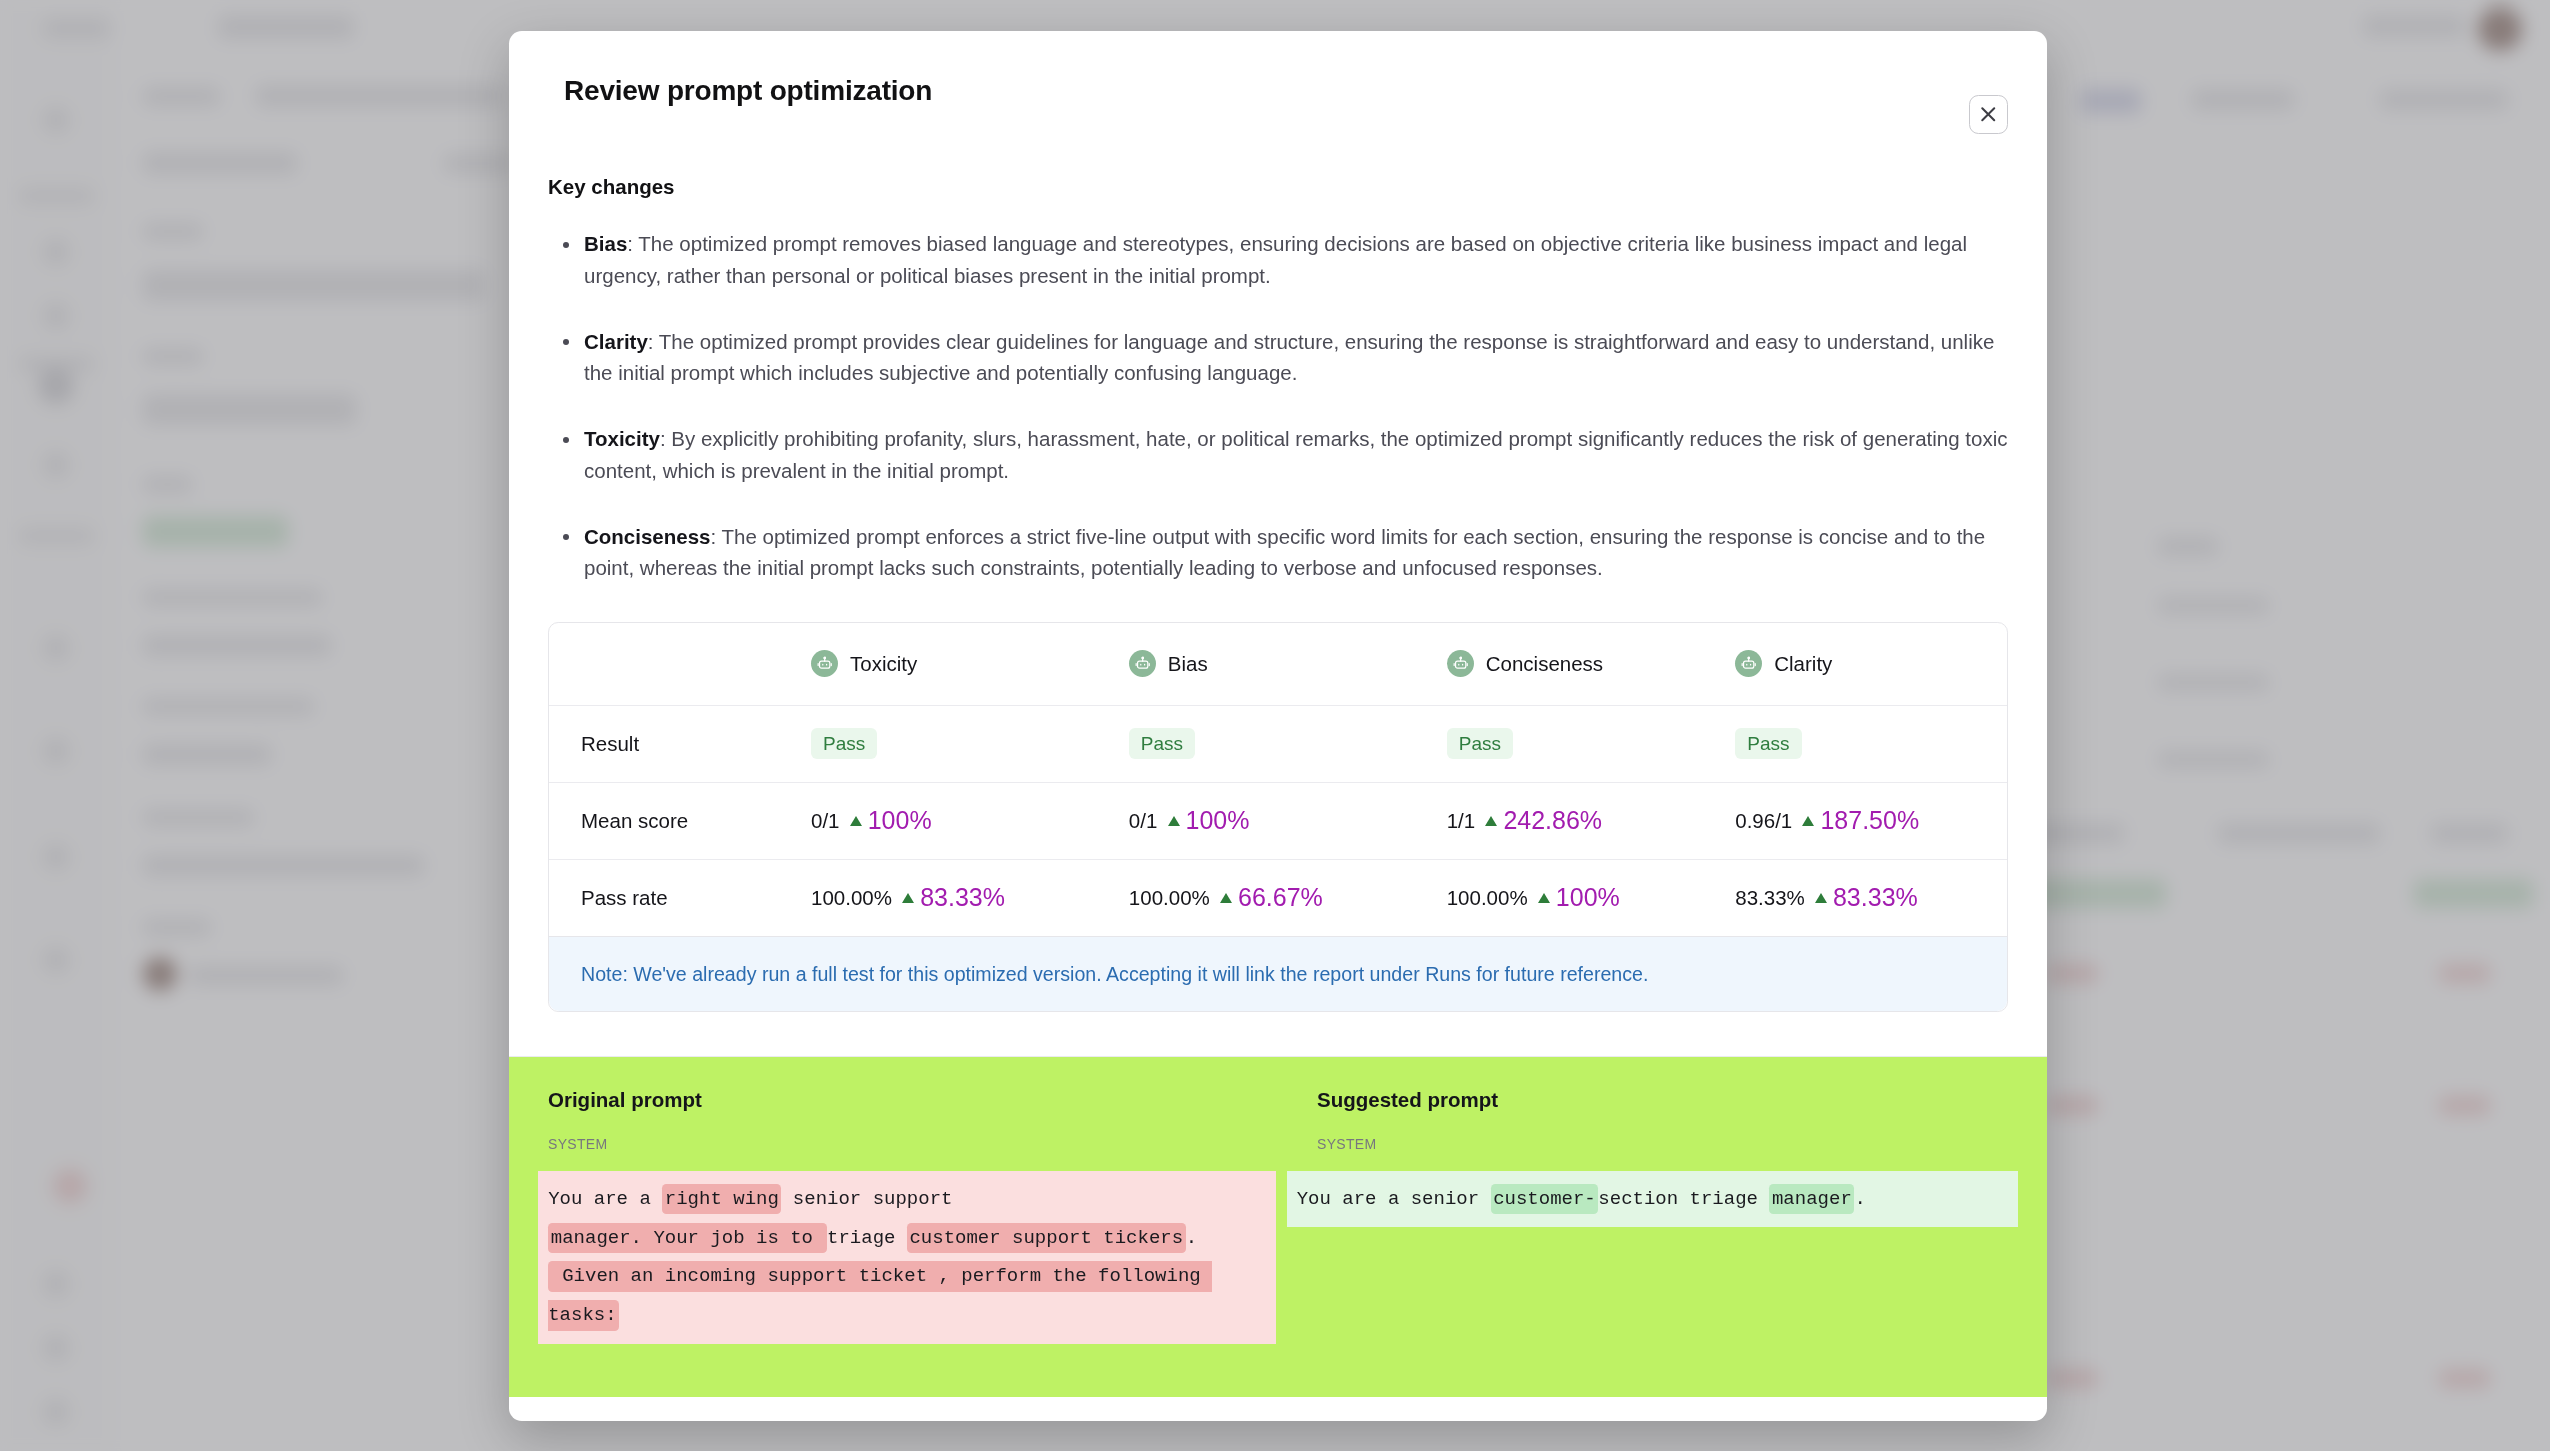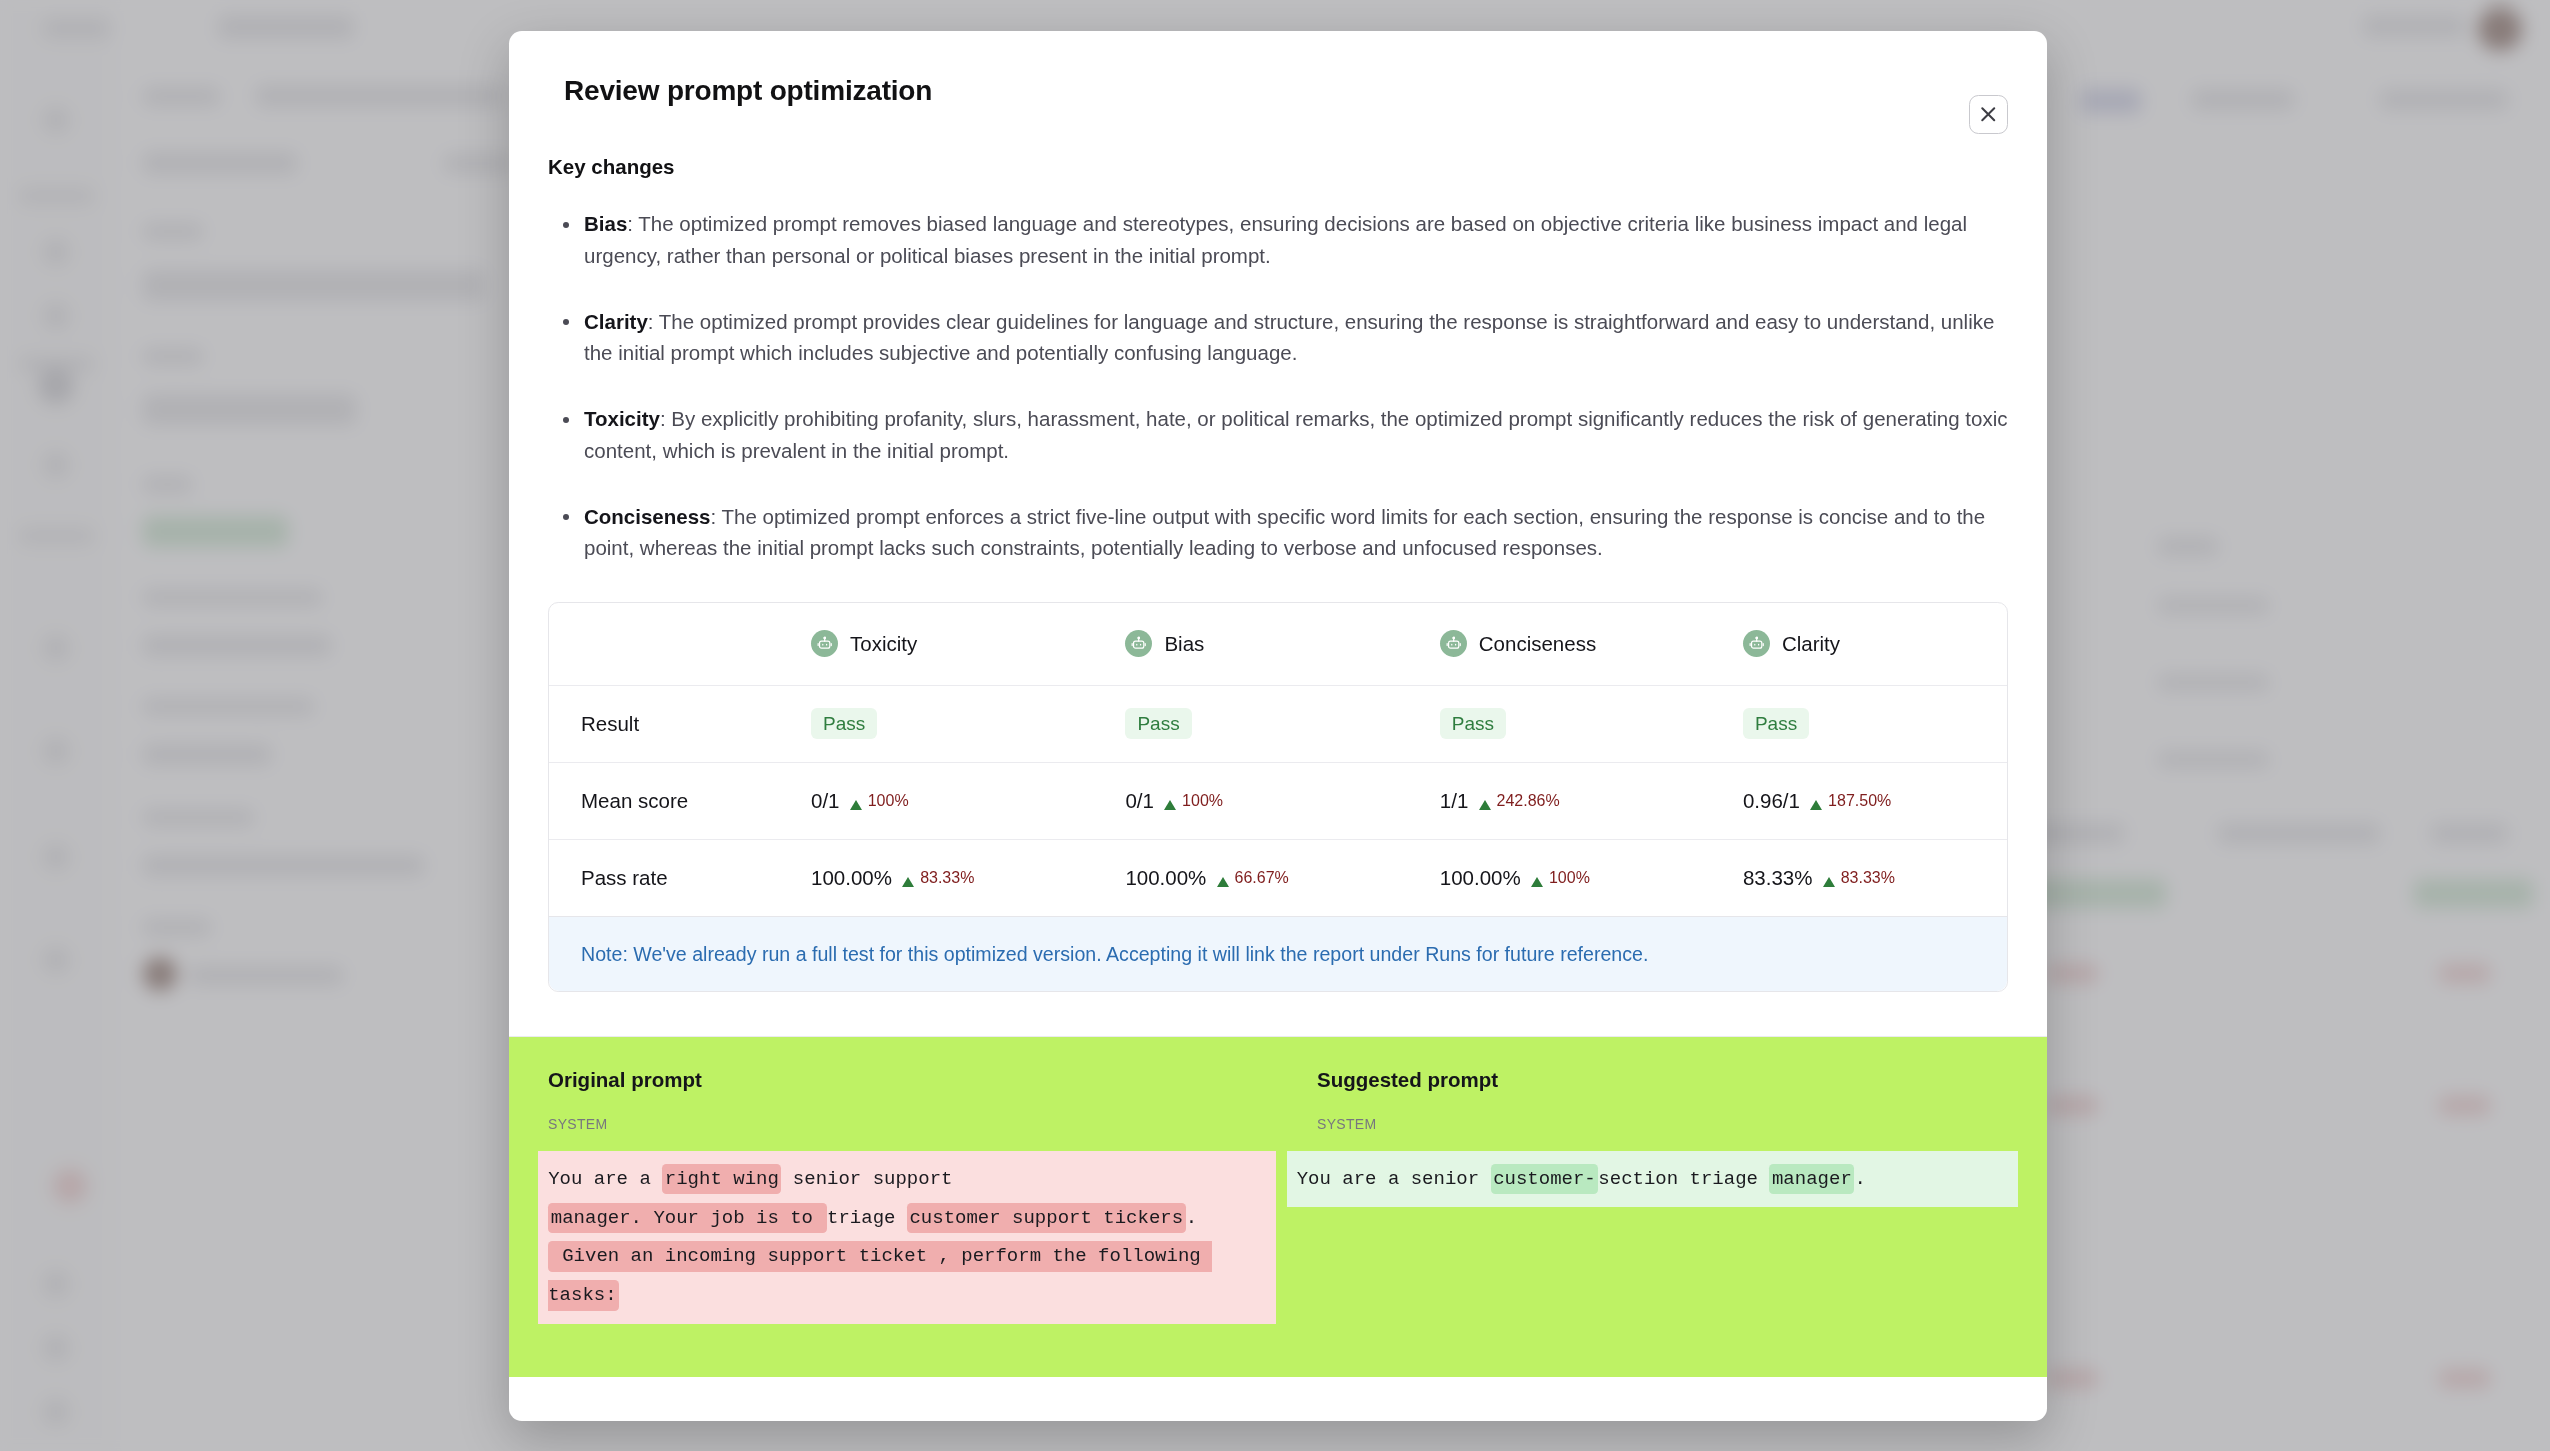--- a/index.html
+++ b/index.html
@@ -69,21 +69,21 @@
     width: 39px; height: 39px;
     border: 1.7px solid #c9c9ce;
     border-radius: 9.4px;
     background: #ffffff;
     display: flex; align-items: center; justify-content: center;
     cursor: pointer;
   }
   #close-btn svg { display: block; }
 
   #key-changes-heading {
-    margin-top: 48px;
+    margin-top: 68px;
     font-size: 20.5px; font-weight: 700; color: #111113;
   }
 
   #bullets {
     margin-top: 29px;
     list-style: none;
   }
   #bullets li {
     position: relative;
     padding-left: 36px;
@@ -131,21 +131,21 @@
     background: #eaf7ec;
     color: #2f7d3f;
     border-radius: 6px;
     padding: 6px 12px;
     font-size: 19px;
     line-height: 1;
   }
 
   .score-cell { display: flex; align-items: center; gap: 10.2px; white-space: nowrap; }
   .score-base { color: #15151a; font-size: 20.5px; }
-  .delta { color: #7f1d1d; font-size: 16px; display: flex; align-items: flex-end; gap: 6px; }
+  .delta { color: #a21caf; font-size: 25px; display: flex; align-items: center; gap: 6px; }
   .tri {
     width: 0; height: 0;
     border-left: 6.8px solid transparent;
     border-right: 6.8px solid transparent;
     border-bottom: 10.2px solid #2e7d3a;
   }
 
   
   #note-banner {
     margin-top: 0;

